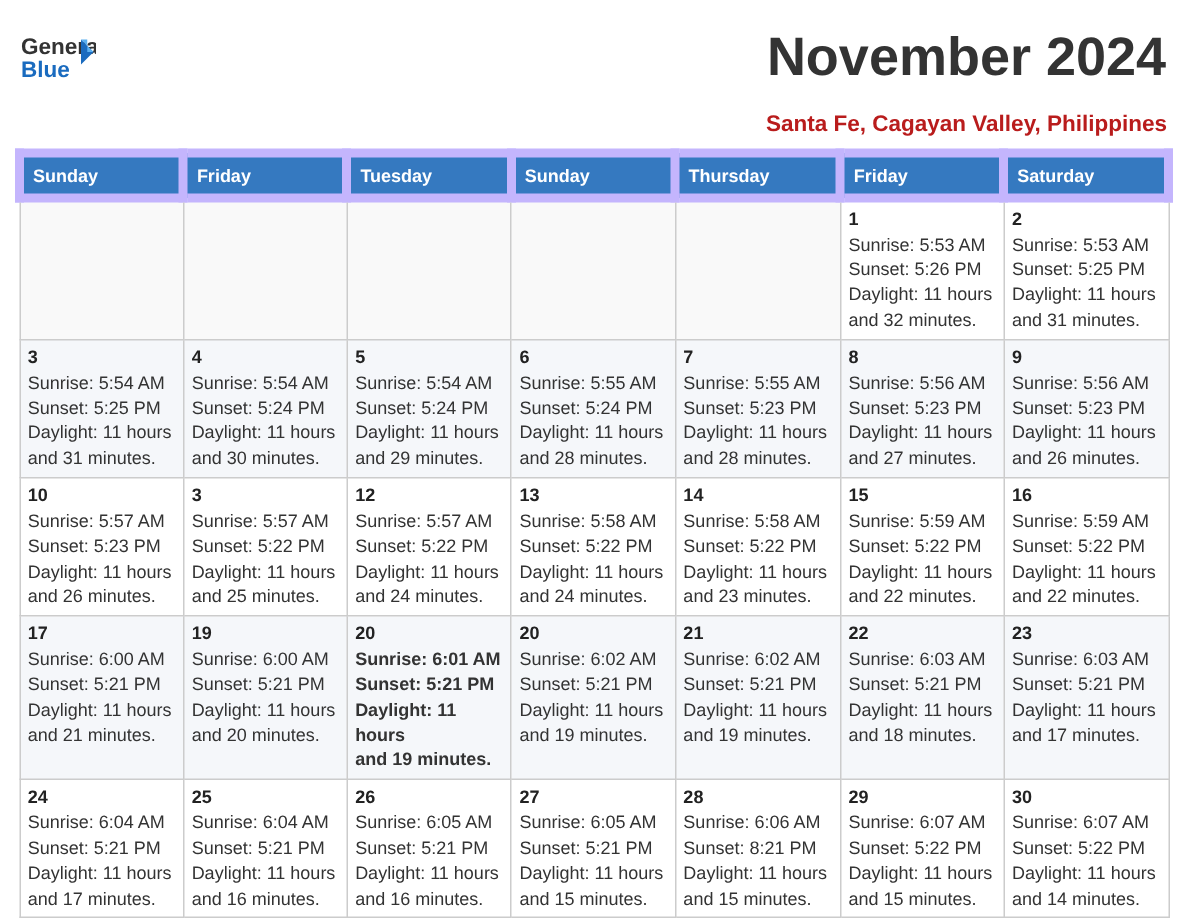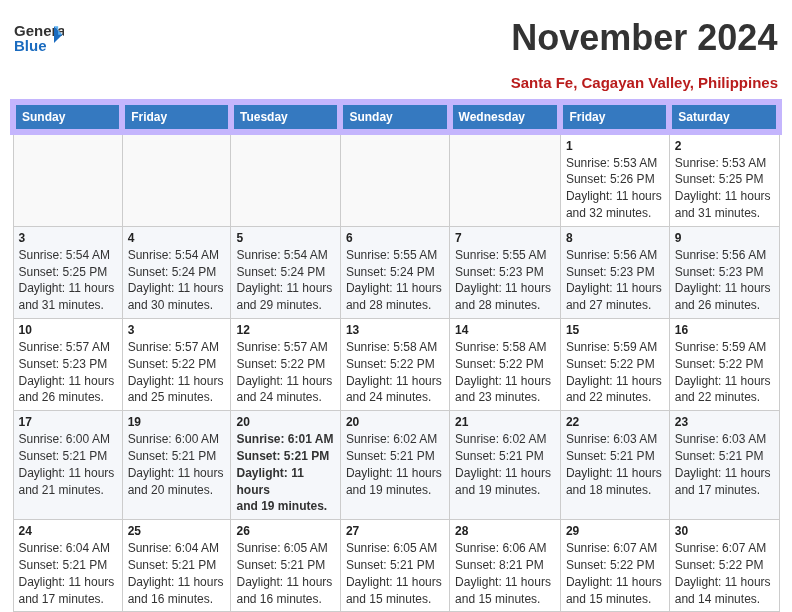--- a/index.html
+++ b/index.html
@@ -95,21 +95,21 @@
   </div>
 </div>
 
 <table class="calendar">
   <thead>
     <tr>
     <th>Sunday</th>
         <th>Friday</th>
         <th>Tuesday</th>
         <th>Sunday</th>
-        <th>Wednesday</th>
+        <th>Thursday</th>
         <th>Friday</th>
         <th>Saturday</th>
       </tr>
   </thead>
   <tbody id="calendar-body">
   <tr>
         <td class="empty"></td>
         <td class="empty"></td>
         <td class="empty"></td>
         <td class="empty"></td>

